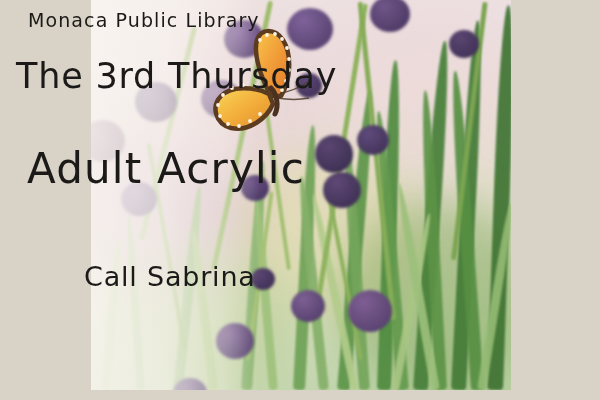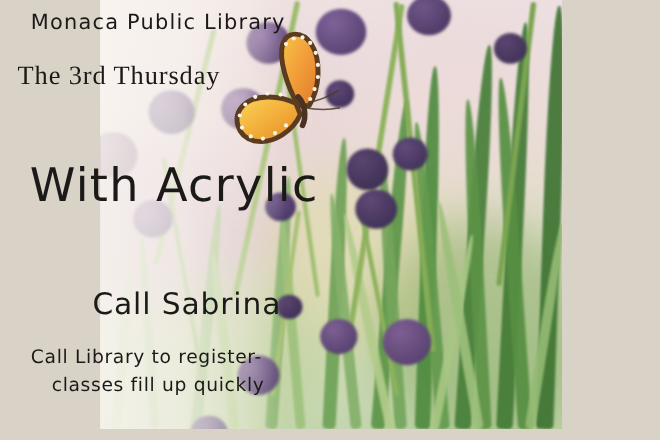--- a/index.html
+++ b/index.html
@@ -110,21 +110,21 @@
   }
   .ln {
     position: absolute;
     color: #1c1a18;
     white-space: nowrap;
     font-family: "DejaVu Sans", sans-serif;
     letter-spacing: .5px;
     font-weight: 400;
   }
   #t-library  { left: 28px;  top: 9px;   font-size: 19px; letter-spacing: 1.1px; }
-  #t-day      { left: 16px;  top: 56px;  font-size: 24px; letter-spacing: .8px; font-family: Liberation Serif, serif; }
+  #t-day      { left: 16px;  top: 56px;  font-size: 35px; letter-spacing: .8px; }
   #t-time     { left: 59px;  top: 92px;  font-size: 26px; letter-spacing: .8px; }
   #t-title1   { left: 27px;  top: 144px; font-size: 42px; letter-spacing: 1.2px; }
   #t-title2   { left: 85px;  top: 196px; font-size: 42px; letter-spacing: 1.2px; }
   #t-with     { left: 84px;  top: 261px; font-size: 27px; letter-spacing: .8px; }
   #t-note1    { left: 28px;  top: 315px; font-size: 17px; letter-spacing: .6px; }
   #t-note2    { left: 47px;  top: 340px; font-size: 17px; letter-spacing: .6px; }
 </style>
 </head>
 <body>
 
@@ -243,19 +243,17 @@
       <circle cx="23" cy="98" r="1.9"></circle>
         <circle cx="34" cy="100" r="1.9"></circle>
       <circle cx="45" cy="95" r="1.9"></circle>
         <circle cx="55" cy="88" r="1.9"></circle>
     </g>
   </svg>
 
   <div id="textlayer">
     <div class="ln" id="t-library">Monaca Public Library</div>
     <div class="ln" id="t-day">The 3rd Thursday</div>
-    <div class="ln" id="t-title1">With Acrylic</div>
+    <div class="ln" id="t-title1">Adult Acrylic</div>
     <div class="ln" id="t-with">Call Sabrina</div>
-    <div class="ln" id="t-note1">Call Library to register-</div>
-    <div class="ln" id="t-note2">classes fill up quickly</div>
   </div>
 
 </div>
 
 </body></html>

